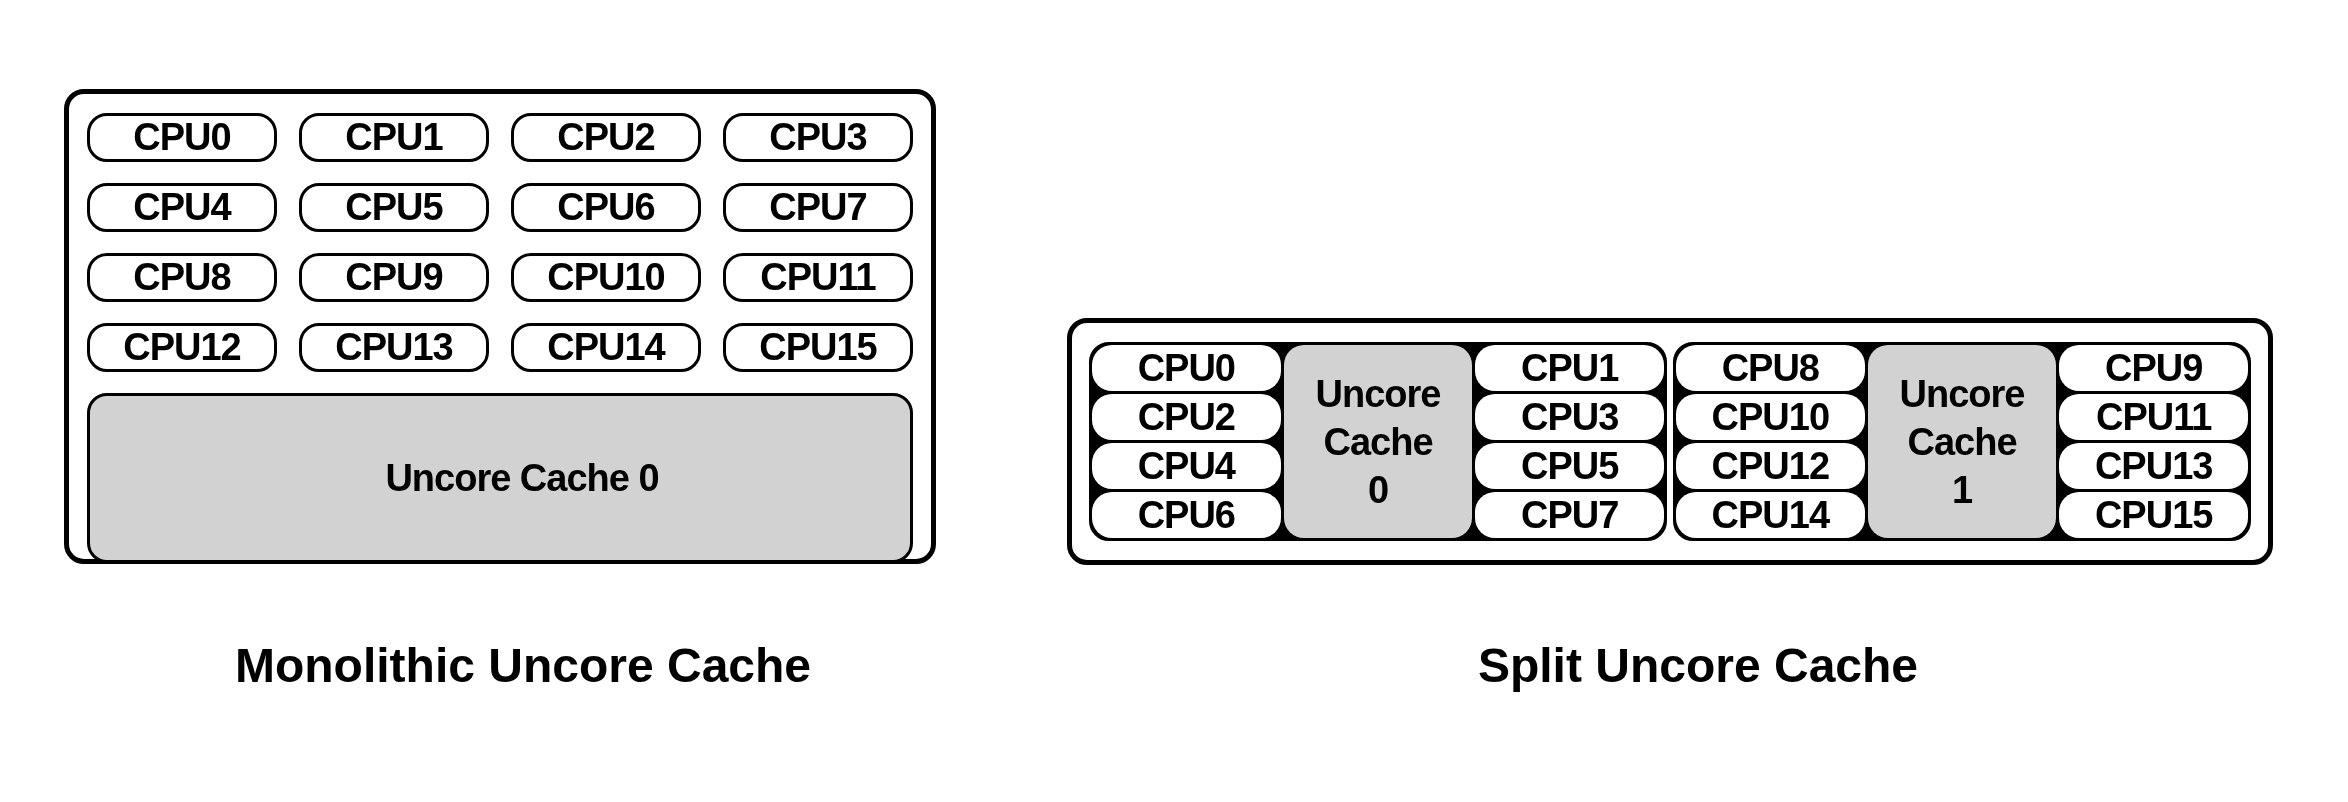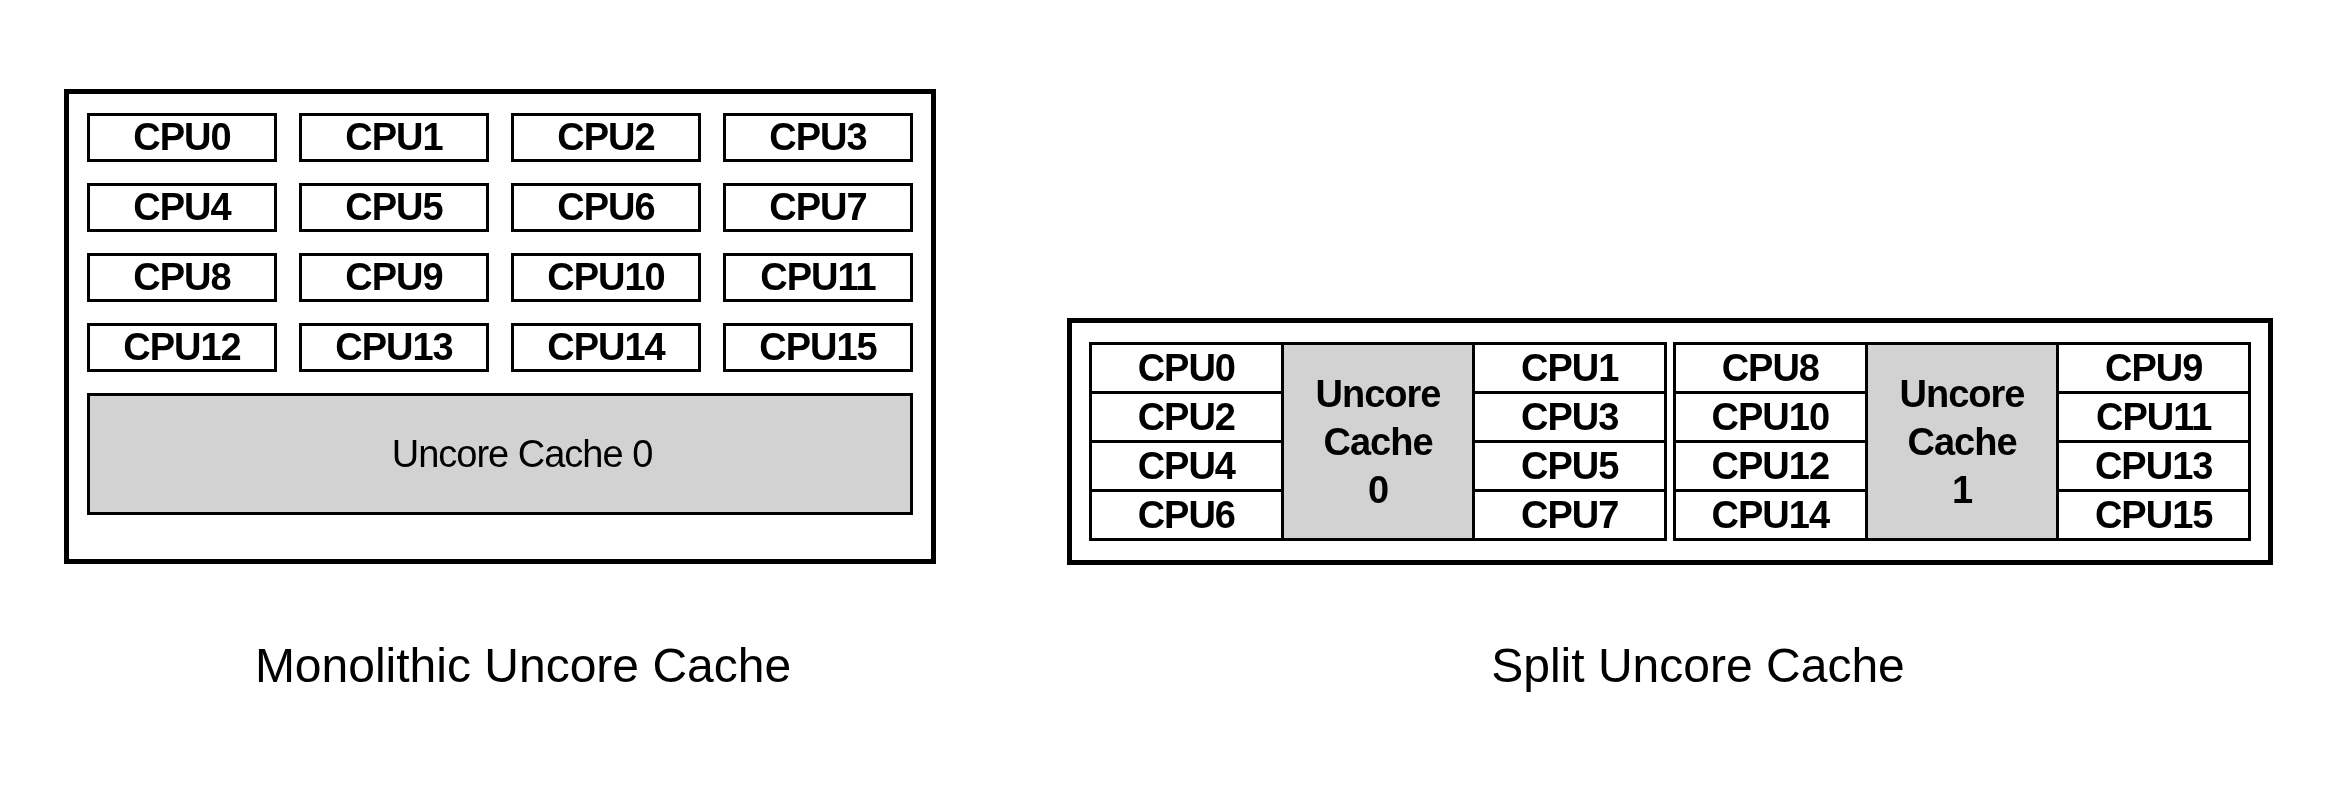--- a/index.html
+++ b/index.html
@@ -1,49 +1,49 @@
 <!DOCTYPE html>
 <html style="--gray: #d2d2d2; --ink: #000000;"><head>
 <meta charset="utf-8">
 <style>
   :root { --gray: #d2d2d2; --ink: #000000; }
-  * { margin: 0; padding: 0; box-sizing: border-box; }
+  * { margin: 0; padding: 0; box-sizing: border-box; border-radius: 20px; }
   html, body { width: 2348px; height: 802px; background: #ffffff;
     font-family: "Liberation Sans", sans-serif; color: var(--ink);
     position: relative; overflow: hidden; }
 
   
   .mono-box { position: absolute; left: 64px; top: 89px; width: 872px; height: 475px;
     border: 5px solid var(--ink); background: #ffffff; padding: 19px 18px; }
   .mono-grid { display: grid; grid-template-columns: repeat(4, 1fr);
     column-gap: 22px; row-gap: 21px; }
   .cpu-box { height: 49px; border: 3px solid var(--ink); background: #ffffff;
     display: flex; align-items: center; justify-content: center;
     font-weight: bold; font-size: 38px; letter-spacing: -1px; }
-  .mono-cache { margin-top: 21px; height: 122px; border: 3px solid var(--ink);
+  .mono-cache { margin-top: 21px; height: 170px; border: 3px solid var(--ink);
     background: var(--gray); display: flex; align-items: center; justify-content: center;
-    font-weight: normal; font-size: 38px; letter-spacing: -1px; padding-left: 44px; }
+    font-weight: bold; font-size: 38px; letter-spacing: -1px; padding-left: 44px; }
 
   
   .split-box { position: absolute; left: 1067px; top: 318px; width: 1206px; height: 247px;
     border: 5px solid var(--ink); background: #ffffff;
     display: flex; align-items: center; justify-content: space-between; padding: 0 17px; }
   .cluster { width: 578px; display: grid; grid-template-columns: 1fr 1fr 1fr;
     grid-template-rows: repeat(4, 46px); gap: 3px;
     background: var(--ink); border: 3px solid var(--ink); }
   .cell { background: #ffffff; display: flex; align-items: center; justify-content: center;
     font-weight: bold; font-size: 38px; letter-spacing: -1px; }
   .lc { grid-column: 1; } .rc { grid-column: 3; }
   .r1 { grid-row: 1; } .r2 { grid-row: 2; } .r3 { grid-row: 3; } .r4 { grid-row: 4; }
   .cache-cell { grid-column: 2; grid-row: 1 / span 4; background: var(--gray);
     flex-direction: column; line-height: 48px; }
 
   
   .caption { position: absolute; top: 638px; transform: translateX(-50%);
-    font-weight: normal; font-size: 48px; white-space: nowrap; }
+    font-weight: bold; font-size: 48px; white-space: nowrap; }
   .cap-mono { left: 523px; }
   .cap-split { left: 1698px; }
 </style>
 </head>
 <body>
 
 <div class="mono-box">
   <div class="mono-grid">
     <div class="cpu-box">CPU0</div>
     <div class="cpu-box">CPU1</div>

